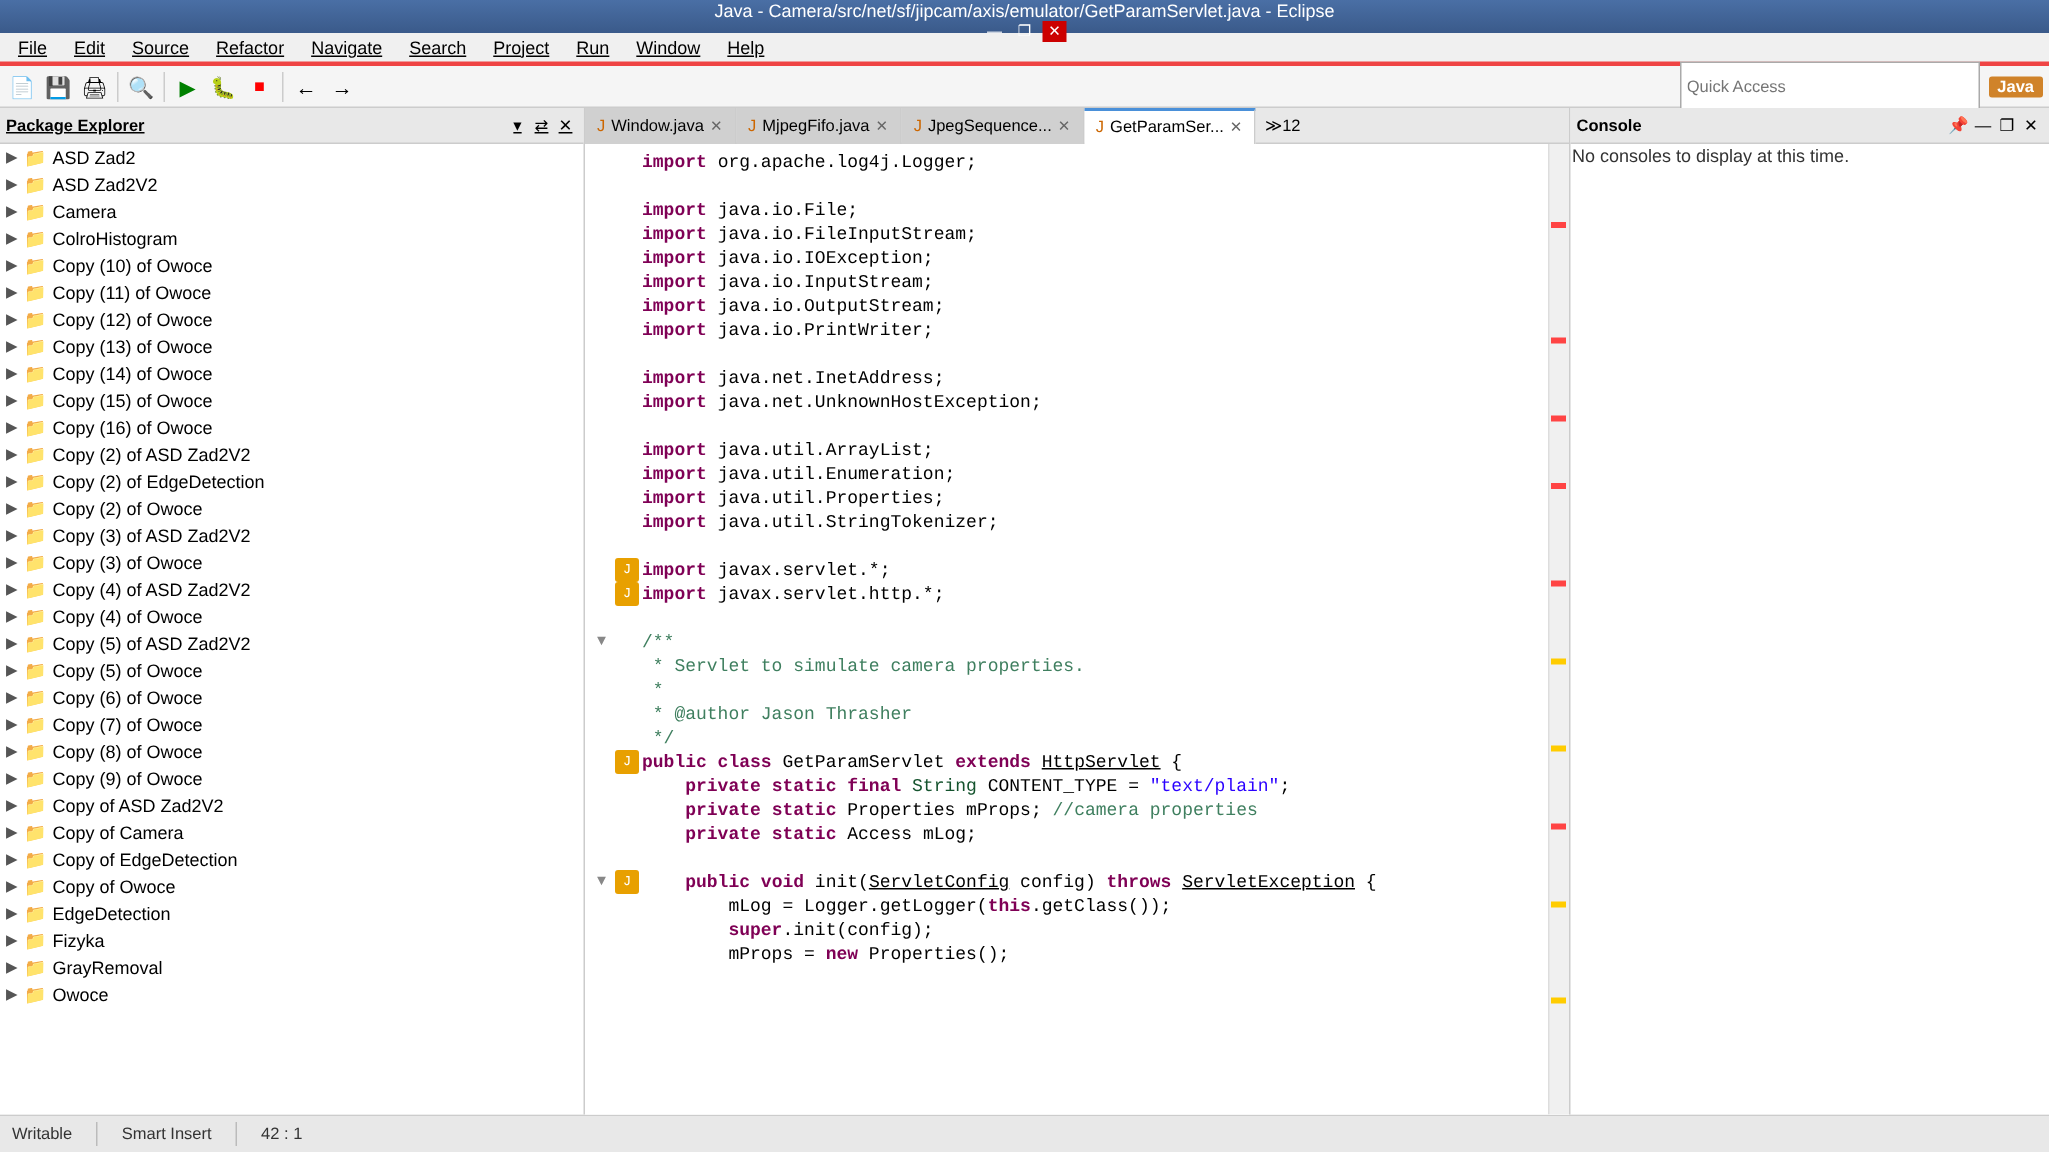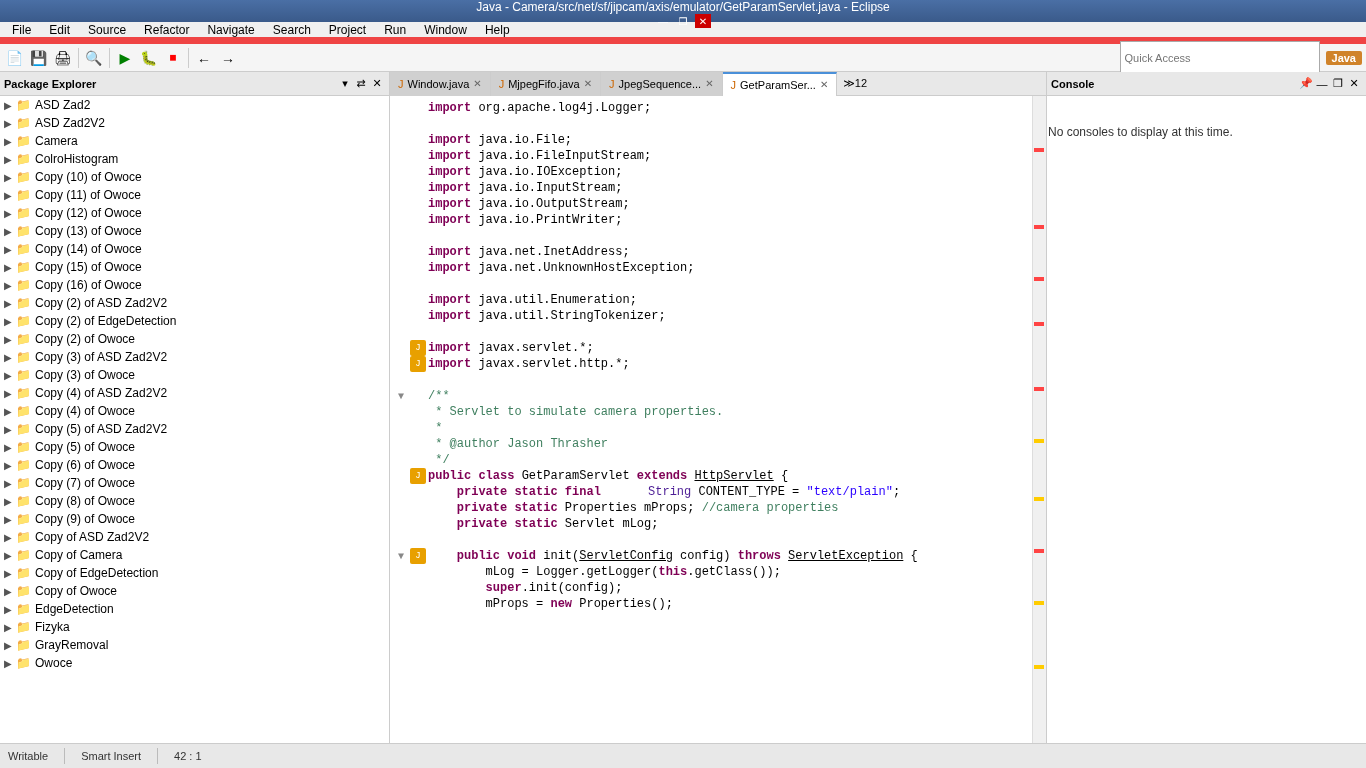--- a/index.html
+++ b/index.html
@@ -22,22 +22,23 @@
     #title-bar .win-btn { width: 16px; height: 14px; display: flex; align-items: center; justify-content: center; cursor: pointer; font-size: 10px; color: white; }
     .eclipse-icon { width: 16px; height: 16px; background: radial-gradient(circle, #ff6600, #cc3300); border-radius: 50%; }
 
     
     #menu-bar {
       background: #f0f0f0;
       height: 22px;
       display: flex;
       align-items: center;
       padding: 0 4px;
-      border-bottom: 7px solid #ef4444;
+      border-bottom: 3px solid #ef4444;
       gap: 2px;
+      text-decoration: underline;
     }
     .menu-item { padding: 2px 8px; cursor: pointer; font-size: 12px; }
 
     
     #toolbar {
       background: #f5f5f5;
       height: 28px;
       display: flex;
       align-items: center;
       padding: 0 4px;
@@ -86,20 +87,21 @@
       display: flex;
       flex-direction: column;
     }
     #pe-header {
       background: #e8e8e8;
       border-bottom: 1px solid #ccc;
       display: flex;
       align-items: center;
       padding: 2px 4px;
       height: 24px;
+      text-decoration: underline;
     }
     .panel-title { font-size: 11px; font-weight: bold; flex: 1; }
     .panel-btn { width: 16px; height: 16px; display: flex; align-items: center; justify-content: center; cursor: pointer; font-size: 11px; }
     #pe-content { flex: 1; overflow-y: auto; overflow-x: hidden; font-size: 12px; }
     .tree-item {
       display: flex;
       align-items: center;
       padding: 1px 4px;
       cursor: pointer;
       white-space: nowrap;
@@ -163,42 +165,41 @@
       padding: 0 8px;
       white-space: pre;
     }
     .fold-arrow { width: 12px; color: #888; font-size: 10px; cursor: pointer; }
     .code-text { font-size: 12px; }
 
     
     .kw { color: #7f0055; font-weight: bold; }
     .str { color: #2a00ff; }
     .cmt { color: #3f7f5f; }
-    .type { color: #4c1d95; margin-left: 40px; }
+    .type { color: #14532d; }
 
     
     #code-markers {
       width: 14px;
       background: #f0f0f0;
       border-left: 1px solid #ddd;
       position: relative;
     }
     .marker { width: 10px; height: 4px; position: absolute; right: 2px; background: #ff6666; }
     .marker-yellow { background: #ffcc00; }
     .marker-red { background: #ff4444; }
 
     
     #console-area {
       width: 320px;
       min-width: 320px;
       background: white;
       border-left: 1px solid #ccc;
       display: flex;
       flex-direction: column;
-      gap: 28px;
     }
     #console-header {
       background: #e8e8e8;
       border-bottom: 1px solid #ccc;
       display: flex;
       align-items: center;
       padding: 2px 4px;
       height: 24px;
     }
     #console-content {
@@ -475,35 +476,37 @@
           <div class="code-line"><span class="fold-arrow"> </span><span style="width:18px;display:inline-block;"></span><span class="code-text"><span class="kw">import</span> <span>java.io.File;</span></span></div>
           <div class="code-line"><span class="fold-arrow"> </span><span style="width:18px;display:inline-block;"></span><span class="code-text"><span class="kw">import</span> <span>java.io.FileInputStream;</span></span></div>
           <div class="code-line"><span class="fold-arrow"> </span><span style="width:18px;display:inline-block;"></span><span class="code-text"><span class="kw">import</span> <span>java.io.IOException;</span></span></div>
           <div class="code-line"><span class="fold-arrow"> </span><span style="width:18px;display:inline-block;"></span><span class="code-text"><span class="kw">import</span> <span>java.io.InputStream;</span></span></div>
           <div class="code-line"><span class="fold-arrow"> </span><span style="width:18px;display:inline-block;"></span><span class="code-text"><span class="kw">import</span> <span>java.io.OutputStream;</span></span></div>
           <div class="code-line"><span class="fold-arrow"> </span><span style="width:18px;display:inline-block;"></span><span class="code-text"><span class="kw">import</span> <span>java.io.PrintWriter;</span></span></div>
           <div class="code-line"><span class="fold-arrow"> </span><span style="width:18px;display:inline-block;"></span><span class="code-text"></span></div>
           <div class="code-line"><span class="fold-arrow"> </span><span style="width:18px;display:inline-block;"></span><span class="code-text"><span class="kw">import</span> <span>java.net.InetAddress;</span></span></div>
           <div class="code-line"><span class="fold-arrow"> </span><span style="width:18px;display:inline-block;"></span><span class="code-text"><span class="kw">import</span> <span>java.net.UnknownHostException;</span></span></div>
           <div class="code-line"><span class="fold-arrow"> </span><span style="width:18px;display:inline-block;"></span><span class="code-text"></span></div>
+          <div class="code-line"><span class="fold-arrow"> </span><span style="width:18px;display:inline-block;"></span><span class="code-text"><span class="kw">import</span> <span>java.util.ArrayList;</span></span></div>
           <div class="code-line"><span class="fold-arrow"> </span><span style="width:18px;display:inline-block;"></span><span class="code-text"><span class="kw">import</span> <span>java.util.Enumeration;</span></span></div>
+          <div class="code-line"><span class="fold-arrow"> </span><span style="width:18px;display:inline-block;"></span><span class="code-text"><span class="kw">import</span> <span>java.util.Properties;</span></span></div>
           <div class="code-line"><span class="fold-arrow"> </span><span style="width:18px;display:inline-block;"></span><span class="code-text"><span class="kw">import</span> <span>java.util.StringTokenizer;</span></span></div>
           <div class="code-line"><span class="fold-arrow"> </span><span style="width:18px;display:inline-block;"></span><span class="code-text"></span></div>
           <div class="code-line"><span class="fold-arrow"> </span><span style="width:16px;height:16px;background:#e8a000;border-radius:2px;display:inline-flex;align-items:center;justify-content:center;font-size:9px;color:white;margin-right:2px;">J</span><span class="code-text"><span class="kw">import</span> <span>javax.servlet.*;</span></span></div>
           <div class="code-line"><span class="fold-arrow"> </span><span style="width:16px;height:16px;background:#e8a000;border-radius:2px;display:inline-flex;align-items:center;justify-content:center;font-size:9px;color:white;margin-right:2px;">J</span><span class="code-text"><span class="kw">import</span> <span>javax.servlet.http.*;</span></span></div>
           <div class="code-line"><span class="fold-arrow"> </span><span style="width:18px;display:inline-block;"></span><span class="code-text"></span></div>
           <div class="code-line"><span class="fold-arrow">▼</span><span style="width:18px;display:inline-block;"></span><span class="code-text"><span class="cmt">/**</span></span></div>
           <div class="code-line"><span class="fold-arrow"> </span><span style="width:18px;display:inline-block;"></span><span class="code-text"><span class="cmt"> * Servlet to simulate camera properties.</span></span></div>
           <div class="code-line"><span class="fold-arrow"> </span><span style="width:18px;display:inline-block;"></span><span class="code-text"><span class="cmt"> *</span></span></div>
           <div class="code-line"><span class="fold-arrow"> </span><span style="width:18px;display:inline-block;"></span><span class="code-text"><span class="cmt"> * @author Jason Thrasher</span></span></div>
           <div class="code-line"><span class="fold-arrow"> </span><span style="width:18px;display:inline-block;"></span><span class="code-text"><span class="cmt"> */</span></span></div>
           <div class="code-line"><span class="fold-arrow"> </span><span style="width:16px;height:16px;background:#e8a000;border-radius:2px;display:inline-flex;align-items:center;justify-content:center;font-size:9px;color:white;margin-right:2px;">J</span><span class="code-text"><span class="kw">public class</span> <span>GetParamServlet</span> <span class="kw">extends</span> <span style="text-decoration:underline;">HttpServlet</span> {</span></div>
           <div class="code-line"><span class="fold-arrow"> </span><span style="width:18px;display:inline-block;"></span><span class="code-text">&nbsp;&nbsp;&nbsp;&nbsp;<span class="kw">private static final</span> <span class="type">String</span> <span>CONTENT_TYPE</span> = <span class="str">"text/plain"</span>;</span></div>
           <div class="code-line"><span class="fold-arrow"> </span><span style="width:18px;display:inline-block;"></span><span class="code-text">&nbsp;&nbsp;&nbsp;&nbsp;<span class="kw">private static</span> <span>Properties</span> <span>mProps</span>; <span class="cmt">//camera properties</span></span></div>
-          <div class="code-line"><span class="fold-arrow"> </span><span style="width:18px;display:inline-block;"></span><span class="code-text">&nbsp;&nbsp;&nbsp;&nbsp;<span class="kw">private static</span> <span>Servlet</span> <span>mLog</span>;</span></div>
+          <div class="code-line"><span class="fold-arrow"> </span><span style="width:18px;display:inline-block;"></span><span class="code-text">&nbsp;&nbsp;&nbsp;&nbsp;<span class="kw">private static</span> <span>Access</span> <span>mLog</span>;</span></div>
           <div class="code-line"><span class="fold-arrow"> </span><span style="width:18px;display:inline-block;"></span><span class="code-text"></span></div>
           <div class="code-line"><span class="fold-arrow">▼</span><span style="width:16px;height:16px;background:#e8a000;border-radius:2px;display:inline-flex;align-items:center;justify-content:center;font-size:9px;color:white;margin-right:2px;">J</span><span class="code-text">&nbsp;&nbsp;&nbsp;&nbsp;<span class="kw">public void</span> <span>init</span>(<span style="text-decoration:underline;">ServletConfig</span> config) <span class="kw">throws</span> <span style="text-decoration:underline;">ServletException</span> {</span></div>
           <div class="code-line"><span class="fold-arrow"> </span><span style="width:18px;display:inline-block;"></span><span class="code-text">&nbsp;&nbsp;&nbsp;&nbsp;&nbsp;&nbsp;&nbsp;&nbsp;<span>mLog</span> = Logger.getLogger(<span class="kw">this</span>.getClass());</span></div>
           <div class="code-line"><span class="fold-arrow"> </span><span style="width:18px;display:inline-block;"></span><span class="code-text">&nbsp;&nbsp;&nbsp;&nbsp;&nbsp;&nbsp;&nbsp;&nbsp;<span class="kw">super</span>.init(config);</span></div>
           <div class="code-line"><span class="fold-arrow"> </span><span style="width:18px;display:inline-block;"></span><span class="code-text">&nbsp;&nbsp;&nbsp;&nbsp;&nbsp;&nbsp;&nbsp;&nbsp;<span>mProps</span> = <span class="kw">new</span> Properties();</span></div>
         </div>
       <div id="code-markers">
         <div class="marker marker-red" style="top: 8%;"></div>
         <div class="marker marker-red" style="top: 20%;"></div>
         <div class="marker marker-red" style="top: 28%;"></div>

